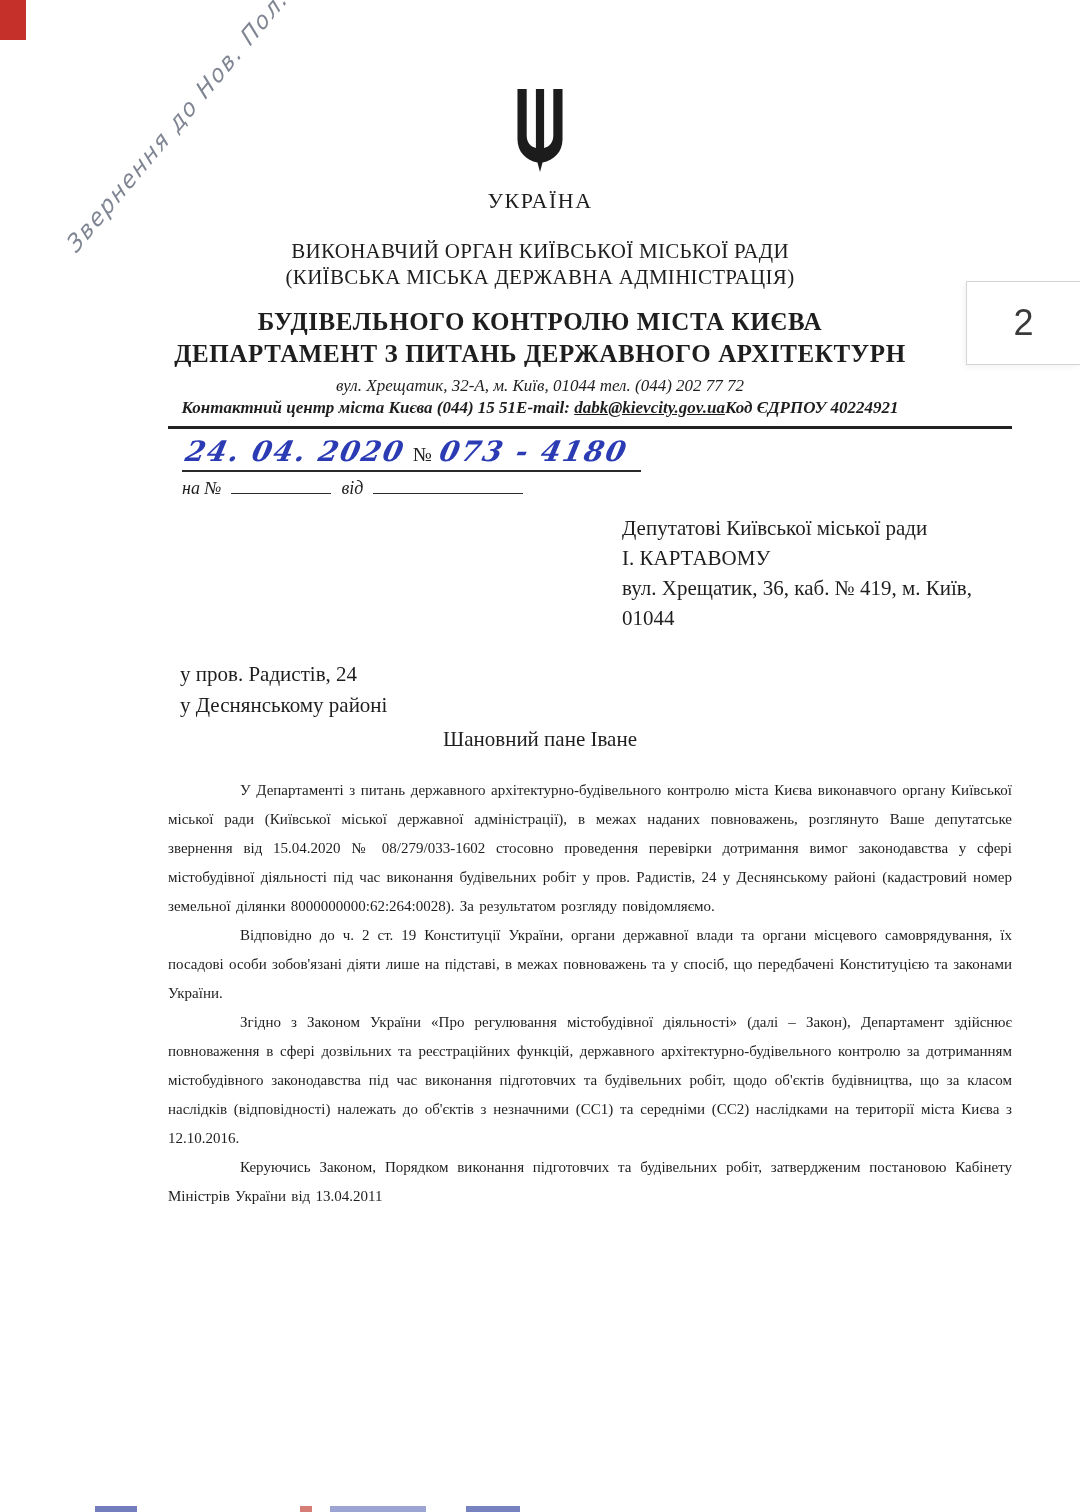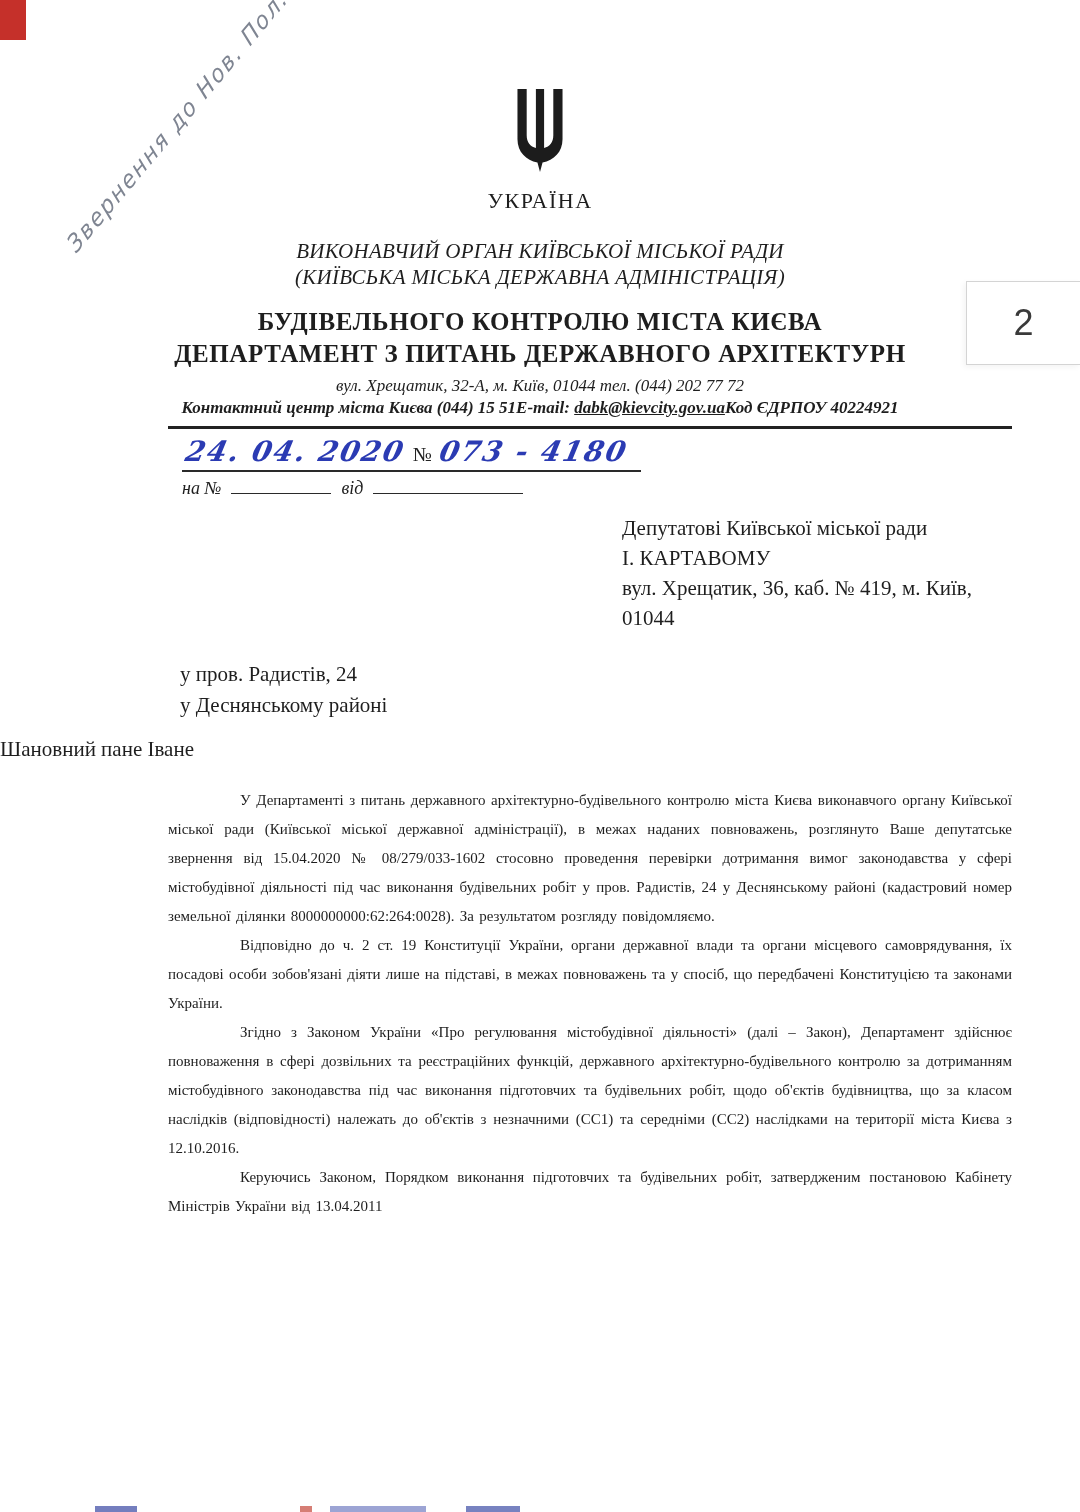--- a/index.html
+++ b/index.html
@@ -36,21 +36,21 @@
     box-shadow:-2px 2px 6px rgba(0,0,0,.05);
     display:flex; align-items:center; justify-content:center;
     font-family:"Liberation Sans",sans-serif; font-size:36px; color:#3a3a3a;
     z-index:5;
   }
 
   
   .header { text-align:center; padding-top:86px; }
   .emblem svg { display:inline-block; }
   .country { margin-top:12px; font-size:22px; letter-spacing:1.5px; }
-  .org { font-size:21px; letter-spacing:.3px; line-height:26px;font-style:italic; }
+  .org { font-size:21px; letter-spacing:.3px; line-height:26px; }
   .org1 { margin-top:24px; }
   .dept { margin-top:16px; font-weight:bold; font-size:25px; line-height:32px; letter-spacing:.6px; white-space:nowrap; }
   .addr { margin-top:5px; font-style:italic; font-size:17px; line-height:22px; }
   .contact { font-style:italic; font-size:17px; font-weight:600; line-height:22px; }
   .email { text-decoration:underline; }
 
   .rule { margin:7px 68px 0 168px; border-bottom:3px solid #222; }
 
   
   .ref-block { margin-left:182px; margin-top:6px; }
@@ -65,21 +65,21 @@
   .blank { display:inline-block; border-bottom:1.5px solid #2a2a2a; height:16px; vertical-align:baseline; }
   .b1 { width:100px; margin:0 10px; }
   .b2 { width:150px; margin-left:10px; }
 
   
   .recipient { margin:14px 0 0 622px; font-size:21px; line-height:30px; }
 
   
   .subject { margin:26px 0 0 180px; font-size:21px; line-height:31px; }
 
-  .salutation { text-align:left; margin-top:16px; font-size:21px; }
+  .salutation { text-align:center; margin-top:6px; font-size:21px; }
 
   
   .body { margin:24px 68px 0 168px; font-size:15px; line-height:29px; text-align:justify; word-spacing:1.5px; }
   .body p { text-indent:72px; margin:0; }
 </style>
 </head>
 <body>
 
 <div class="page">
 

